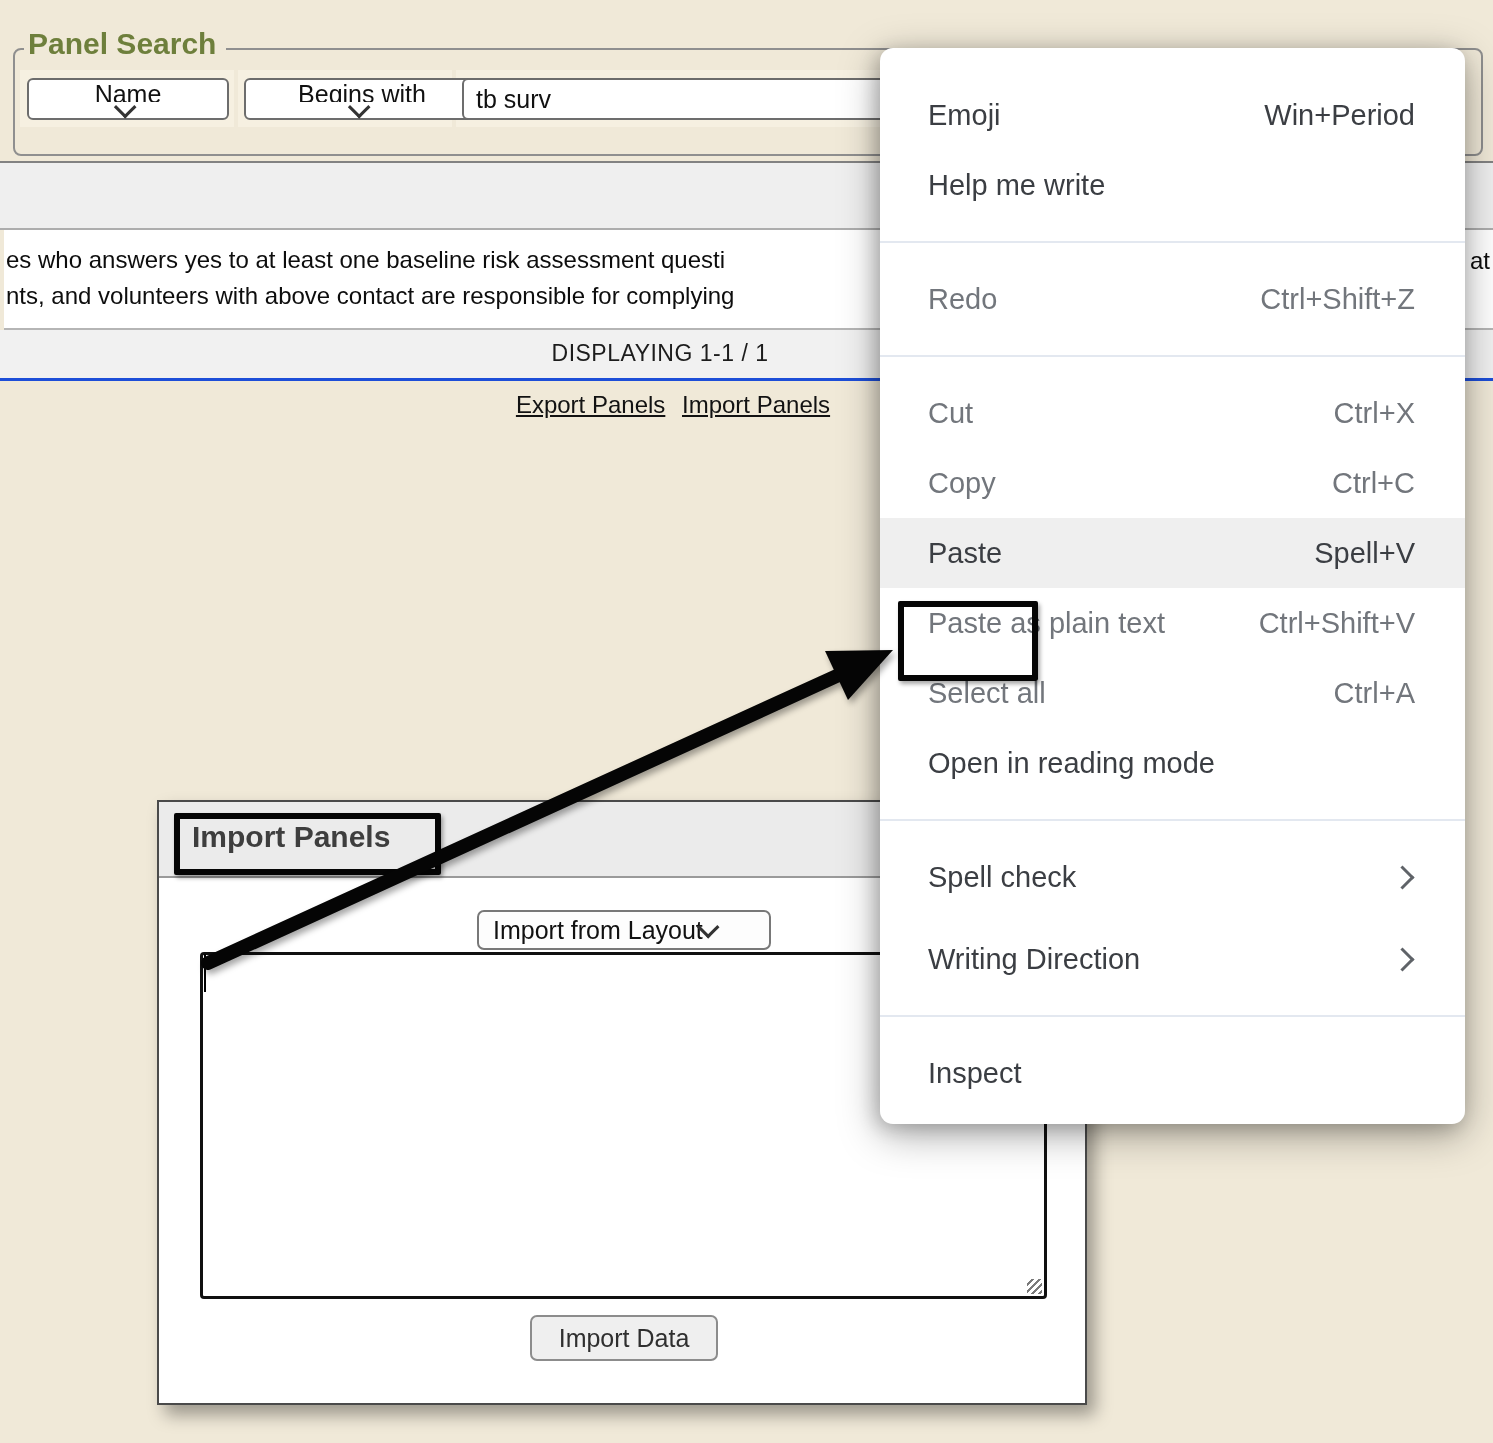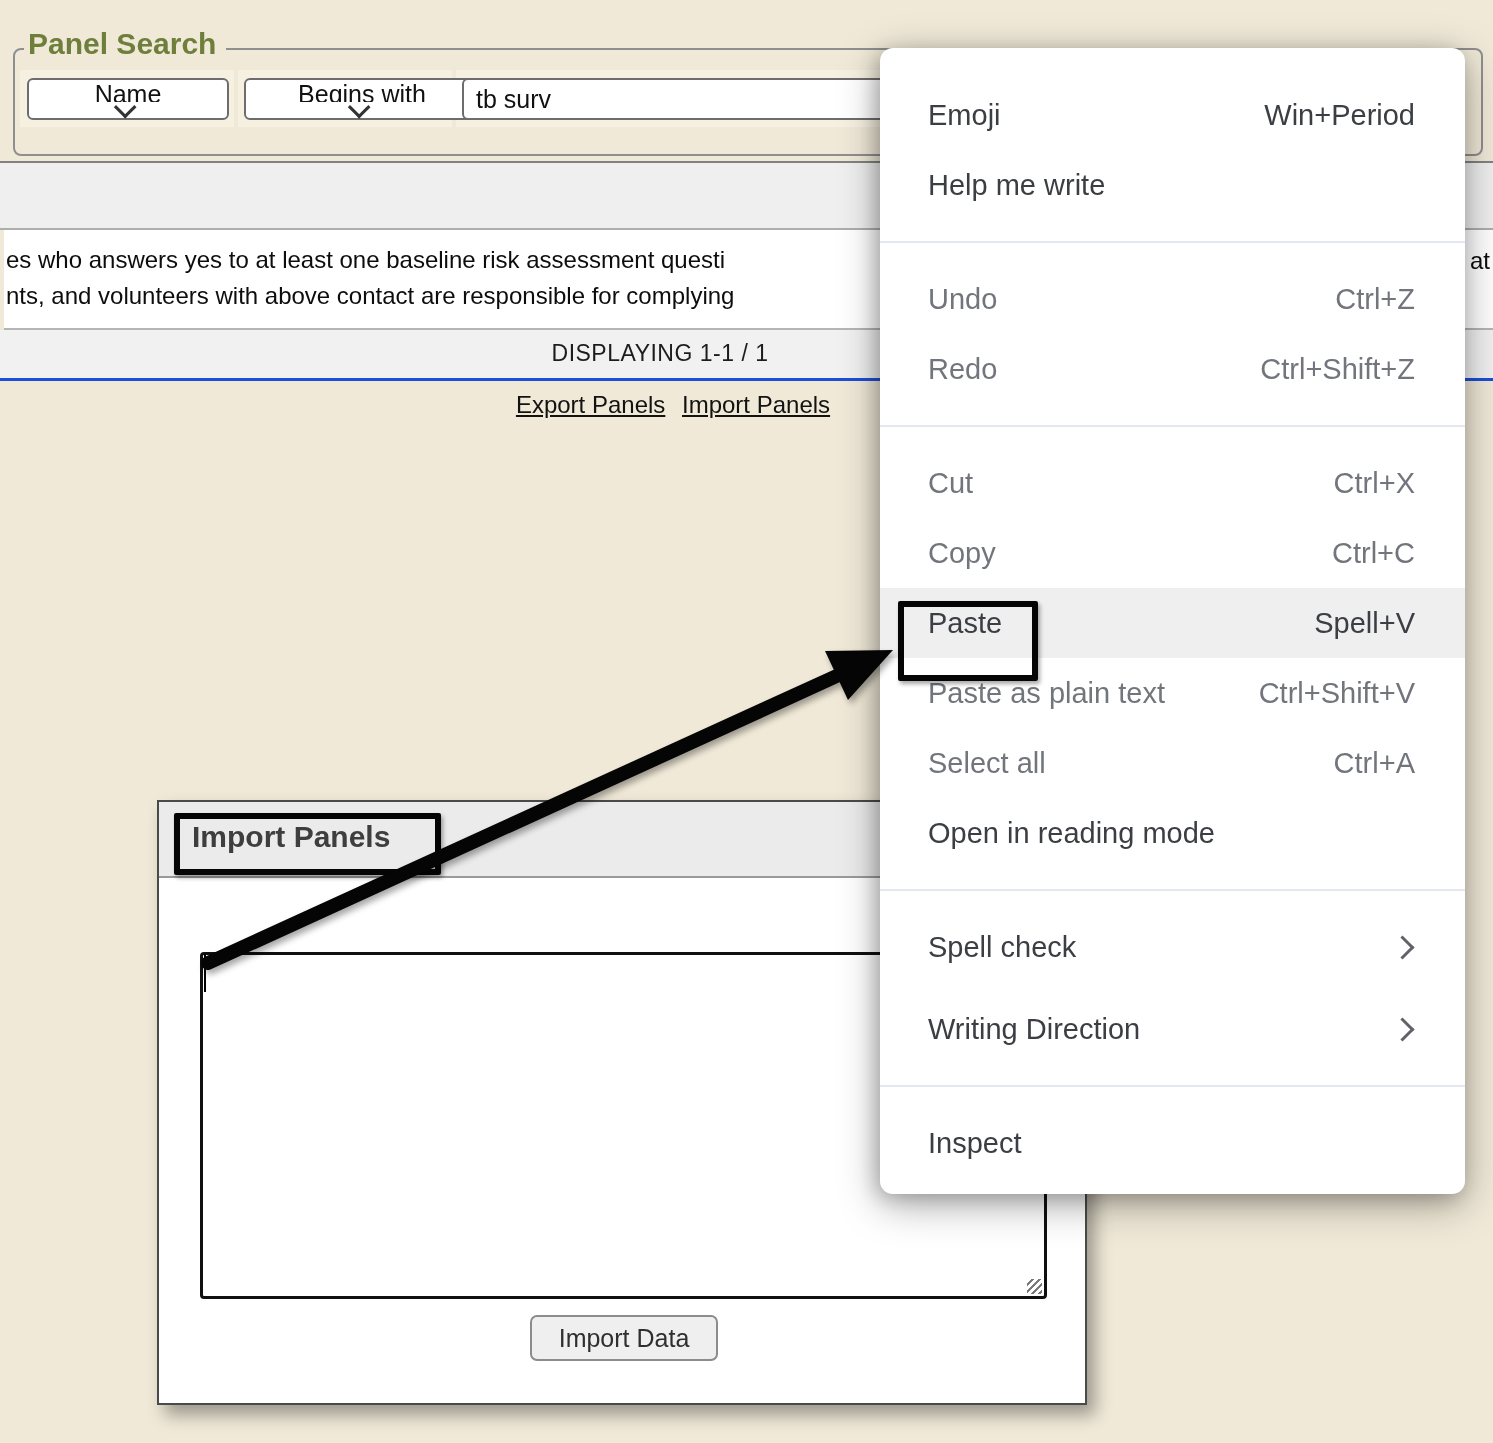--- a/index.html
+++ b/index.html
@@ -165,40 +165,40 @@
   </div>
   <div class="links-row">
     <a>Export Panels</a>
     <a>Import Panels</a>
   </div>
 
   <div class="dialog">
     <div class="dialog-header">
       <div class="dialog-title">Import Panels</div>
     </div>
+    <div class="layout-select">
+      <span class="sel-label">Import from Layout</span>
+      <span class="chev-down"></span>
+    </div>
     <textarea class="import-textarea" value="" style=""></textarea>
     <div class="resize-grip"></div>
     <button class="import-btn">Import Data</button>
   </div>
   <div class="text-cursor"></div>
 
   <div class="menu">
     <div class="mi mi-enabled">
       <span class="mi-label">Emoji</span>
       <span class="mi-shortcut">Win+Period</span>
     </div>
     <div class="mi mi-enabled">
       <span class="mi-label">Help me write</span>
       <span class="mi-shortcut"></span>
     </div>
     <div class="menu-divider"></div>
-    <div class="mi mi-disabled">
-      <span class="mi-label">Undo</span>
-      <span class="mi-shortcut">Ctrl+Z</span>
-    </div>
     <div class="mi mi-disabled">
       <span class="mi-label">Redo</span>
       <span class="mi-shortcut">Ctrl+Shift+Z</span>
     </div>
     <div class="menu-divider"></div>
     <div class="mi mi-disabled">
       <span class="mi-label">Cut</span>
       <span class="mi-shortcut">Ctrl+X</span>
     </div>
     <div class="mi mi-disabled">

